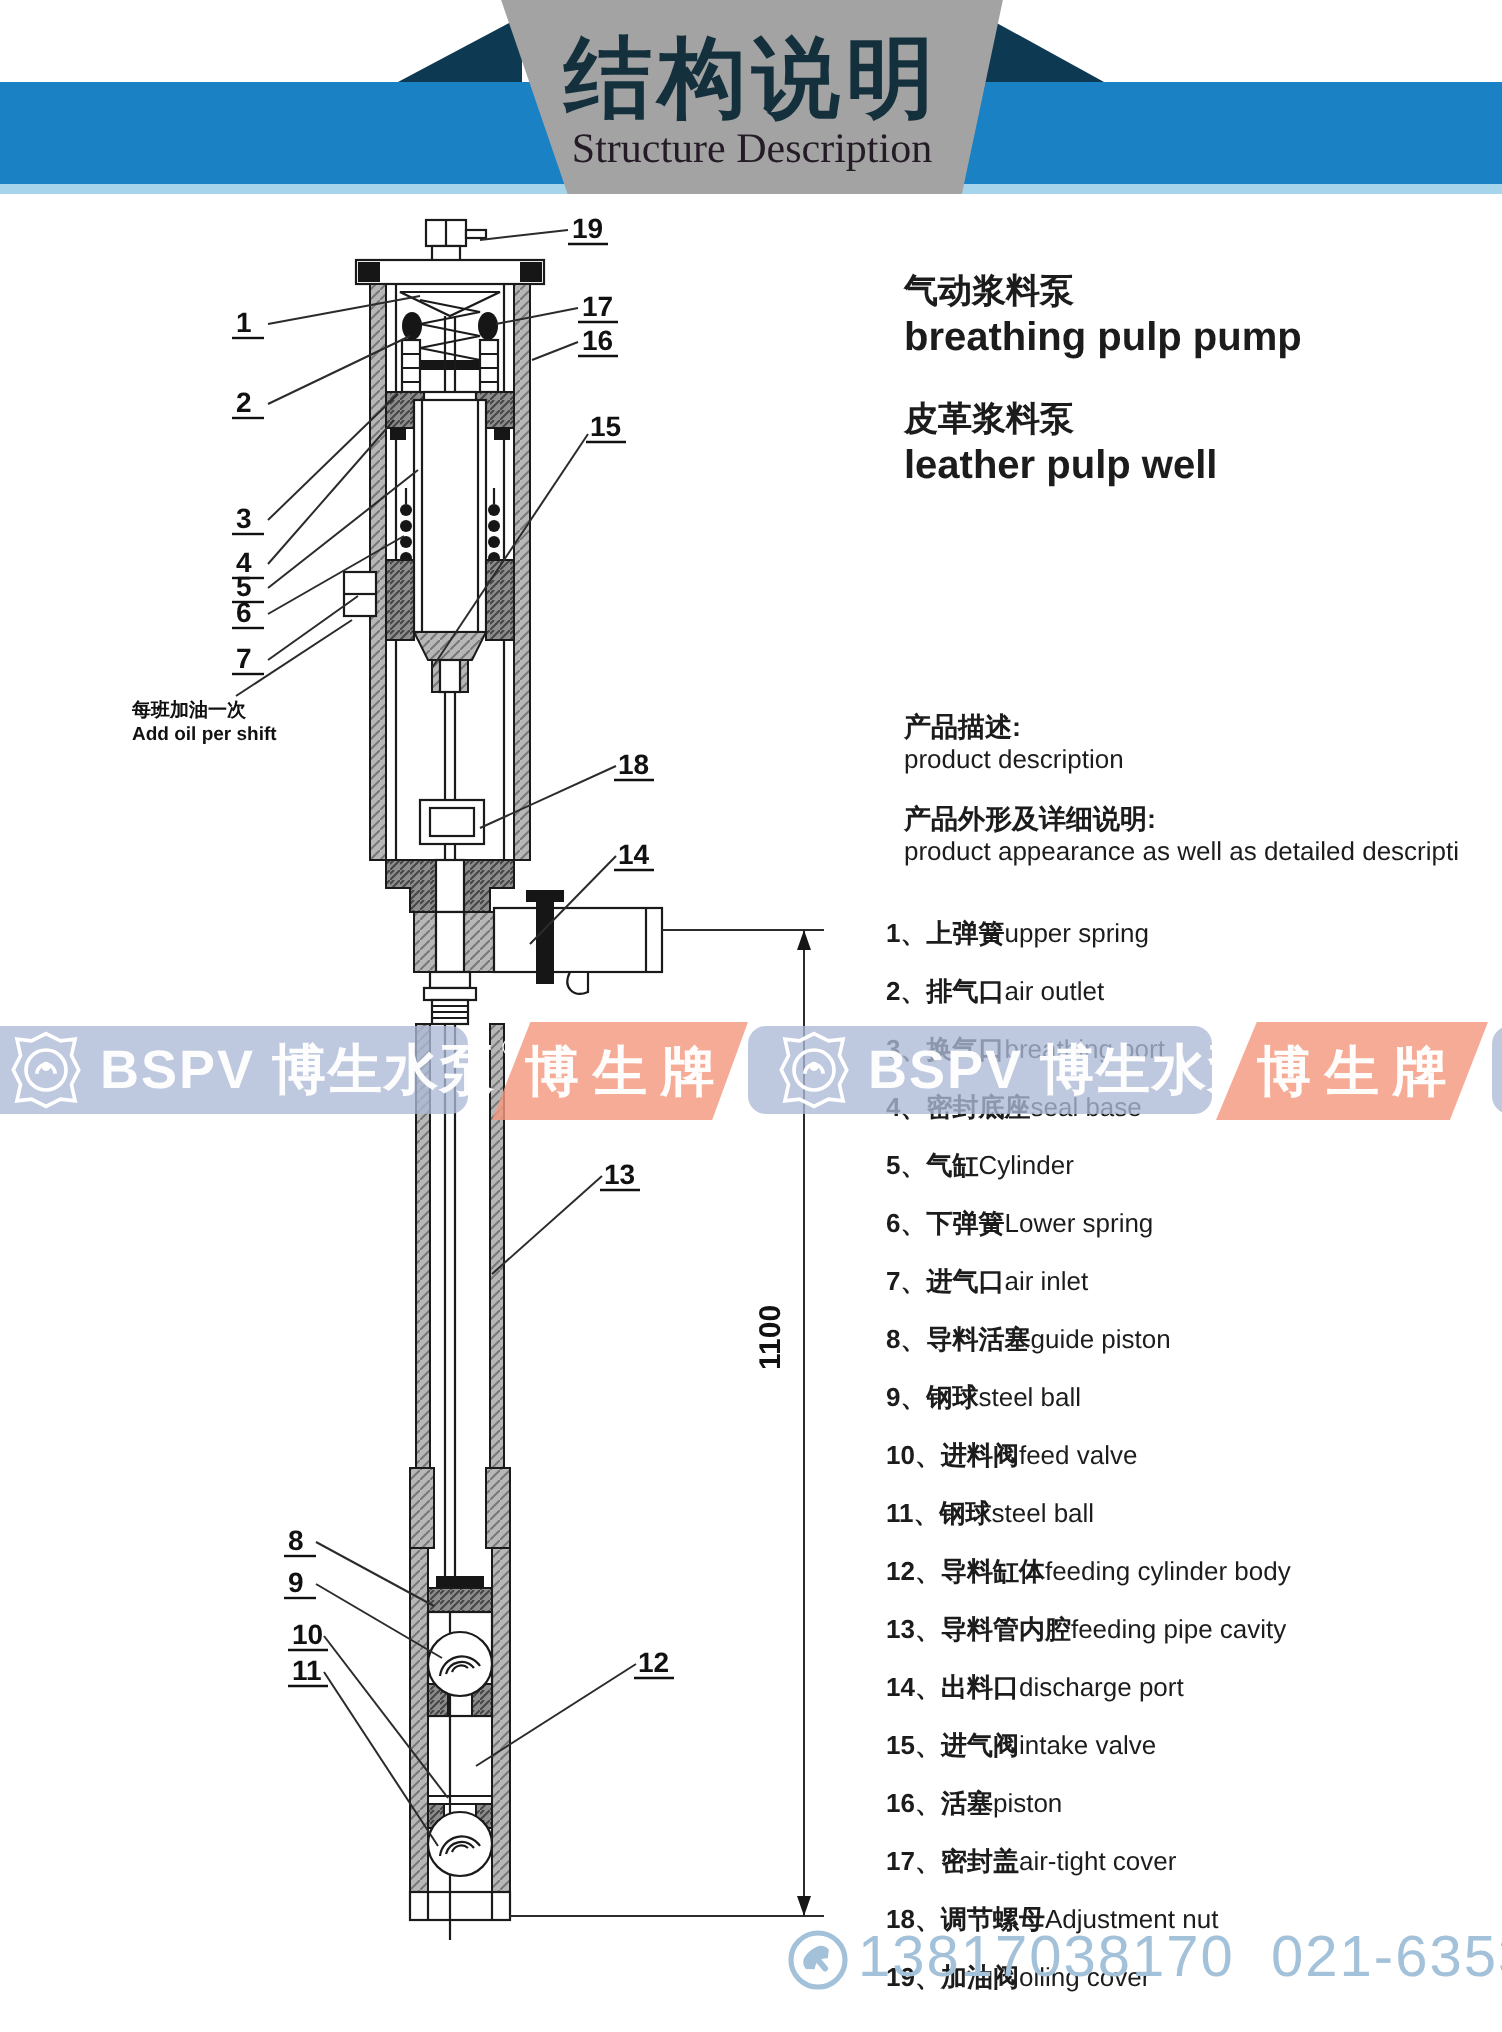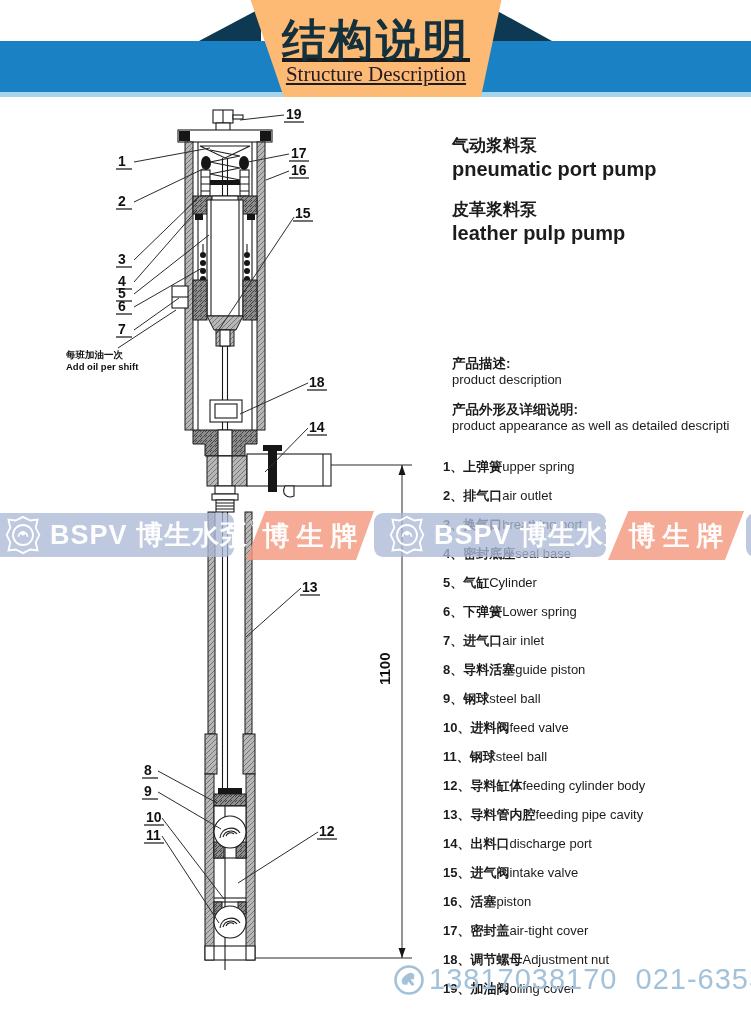--- a/index.html
+++ b/index.html
@@ -5,22 +5,22 @@
   html,body{margin:0;padding:0;background:#e8e8e8;}
   .page{position:relative;width:751px;height:1016px;background:#ffffff;overflow:hidden;
         font-family:"Liberation Sans","DejaVu Sans",sans-serif;color:#1c1c1c;margin:0 auto;}
 
   
   .band{position:absolute;left:0;top:41px;width:751px;height:51px;background:#1a81c4;}
   .band-strip{position:absolute;left:0;top:92px;width:751px;height:5px;background:#a6d4ea;}
   .tri{position:absolute;width:0;height:0;}
   .tri-left{left:199px;top:8px;border-bottom:33px solid #0e3952;border-left:62px solid transparent;}
   .tri-right{left:492px;top:8px;border-bottom:33px solid #0e3952;border-right:60px solid transparent;}
-  .trapezoid{position:absolute;left:248px;top:0;width:256px;height:97px;background:#fdba74;
-             clip-path:polygon(1% 0,99% 0,91% 100%,14% 100%);text-align:center;text-decoration:underline;}
+  .trapezoid{position:absolute;left:248px;top:0;width:256px;height:97px;background:#a3a3a3;
+             clip-path:polygon(1% 0,99% 0,91% 100%,14% 100%);text-align:center;}
   .hdr-title{margin-top:17px;font-size:44px;font-weight:bold;letter-spacing:3px;color:#14303d;line-height:46px;}
   .hdr-sub{font-family:"Liberation Serif","DejaVu Serif",serif;font-size:21px;color:#241b26;line-height:22px;}
 
   
   .products{position:absolute;left:452px;top:134px;}
   .prod{margin-bottom:16px;}
   .prod-cn{font-size:17px;font-weight:bold;line-height:23px;}
   .prod-en{font-size:20px;font-weight:bold;line-height:25px;}
   .descs{position:absolute;left:452px;top:356px;}
   .desc{margin-bottom:15px;}
@@ -295,25 +295,25 @@
       <text class="co" x="249" y="287">18</text>
         <line class="cou" x1="247" y1="290" x2="267" y2="290"></line>
       <text class="co" x="226" y="19">19</text>
         <line class="cou" x1="224" y1="22" x2="244" y2="22"></line>
     </g>
   </svg>
 
   <div class="products">
     <div class="prod">
       <div class="prod-cn">气动浆料泵</div>
-      <div class="prod-en">pneumatic port pump</div>
+      <div class="prod-en">breathing pulp pump</div>
     </div>
     <div class="prod">
       <div class="prod-cn">皮革浆料泵</div>
-      <div class="prod-en">leather pulp pump</div>
+      <div class="prod-en">leather pulp well</div>
     </div>
   </div>
 
   <div class="descs">
     <div class="desc">
       <div class="desc-cn">产品描述:</div>
       <div class="desc-en">product description</div>
     </div>
     <div class="desc">
       <div class="desc-cn">产品外形及详细说明:</div>

